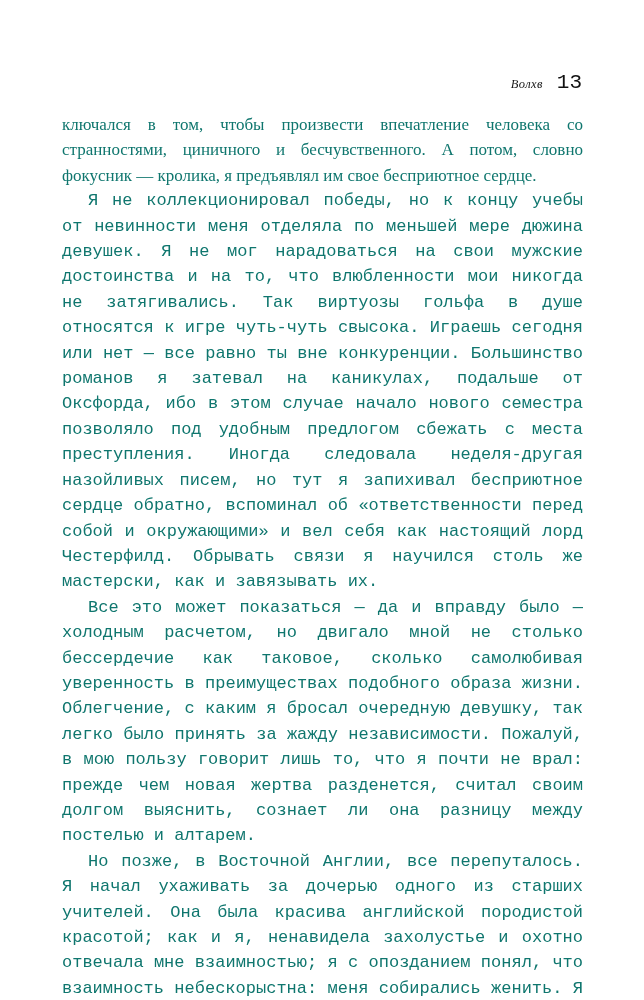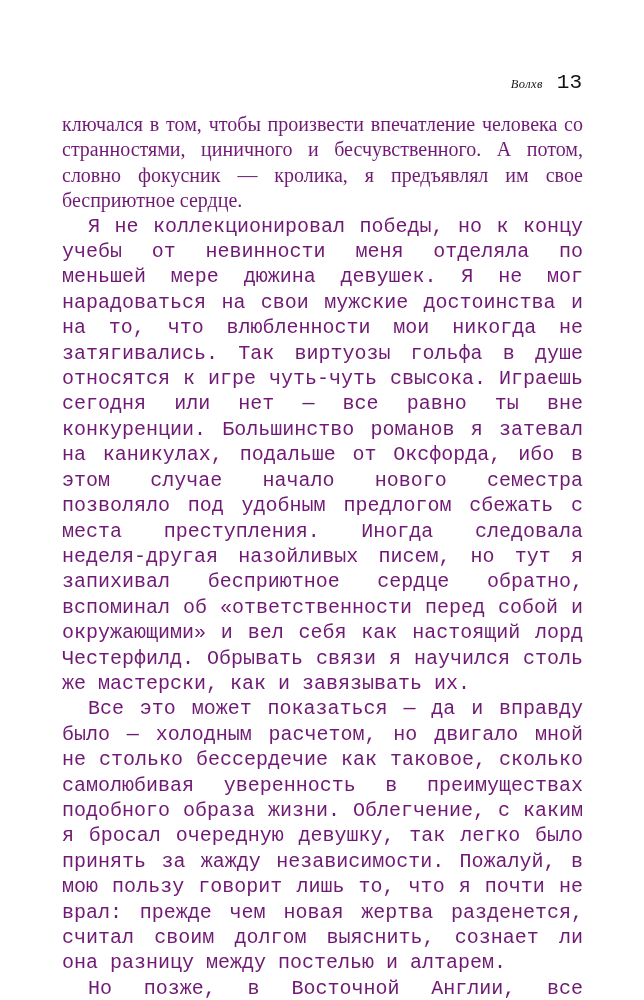--- a/index.html
+++ b/index.html
@@ -51,27 +51,27 @@
     padding-left: 2px;
   }
   .text-block {
     position: absolute;
     left: 62px;
     top: 112px;
     width: 521px;
   }
   .text-block p {
     margin: 0;
-    font-size: 20px;
+    font-size: 17px;
     line-height: 25.4px;
     text-align: justify;
     text-justify: inter-word;
     hyphens: manual;
     -webkit-hyphens: manual;
-    color: #701a75;
+    color: #0f766e;
   }
   .text-block p.indent {
     text-indent: 26px;
     font-family: Liberation Mono, monospace;
   }
 </style>
 </head>
 <body>
 
 <div class="page">

